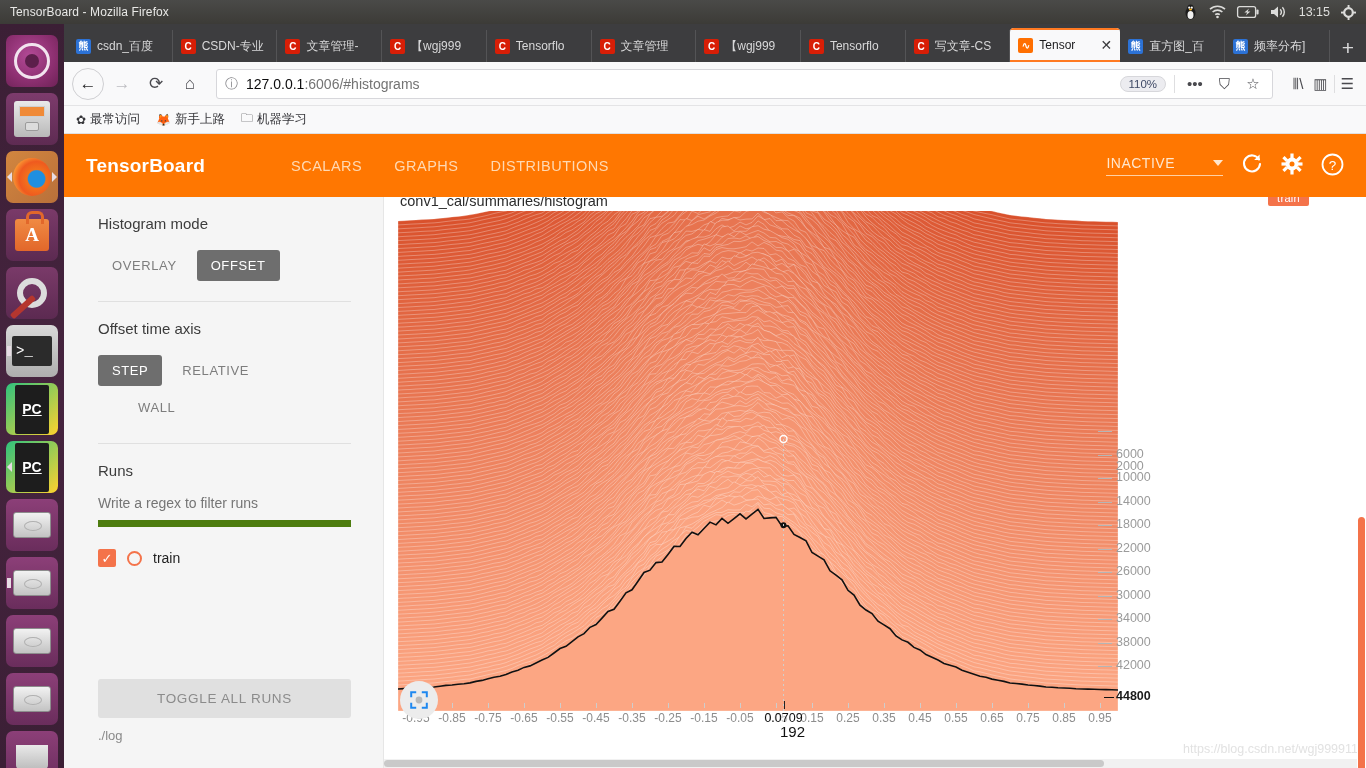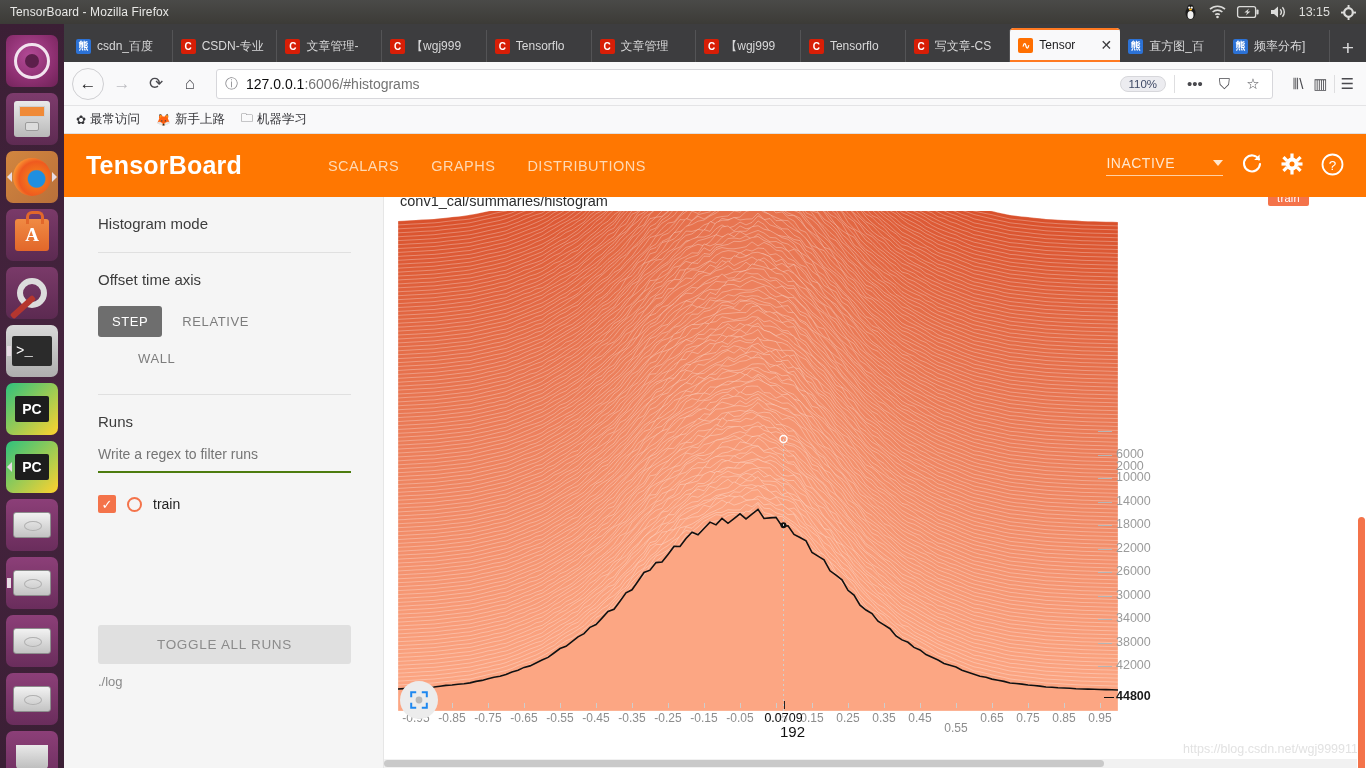--- a/index.html
+++ b/index.html
@@ -53,21 +53,21 @@
   .dock-soft { background: linear-gradient(180deg,#7a3a69,#5c2a51); }
   .dock-soft .bag { width:34px;height:32px;background:linear-gradient(180deg,#f08a43,#e2672a);border-radius:3px;position:relative;
     display:flex;align-items:center;justify-content:center;color:#fff;font-weight:bold;font-size:19px;font-family:"Liberation Serif",serif;}
   .dock-soft .bag:before{content:'';position:absolute;top:-8px;left:11px;width:12px;height:10px;border:3px solid #e2672a;border-bottom:none;border-radius:6px 6px 0 0;}
   .dock-tools { background: linear-gradient(180deg,#7a3a69,#5c2a51); }
   .dock-tools .gear { width:30px;height:30px;border-radius:50%;border:6px solid #dcdcdc;position:relative;}
   .dock-tools .wrench{position:absolute;width:30px;height:6px;background:#b5362e;transform:rotate(-42deg);right:3px;top:20px;border-radius:2px;}
   .dock-term { background: linear-gradient(180deg,#d8d8d8,#aeaeae); }
   .dock-term .scr { width:40px;height:30px;background:#2b2b2b;border-radius:2px;color:#fff;font-family:"Liberation Mono",monospace;font-size:14px;display:flex;align-items:center;padding-left:4px;}
   .dock-pc { background: linear-gradient(135deg,#2ec27e 0%, #ffd22e 100%); }
-  .dock-pc .sq { width:34px;height:26px;background:#1d1d1d;color:#fff;font-weight:bold;font-size:14px;display:flex;align-items:center;justify-content:center;border-radius:2px;font-family:"Liberation Sans",sans-serif;}
+  .dock-pc .sq { width:34px;height:49px;background:#1d1d1d;color:#fff;font-weight:bold;font-size:14px;display:flex;align-items:center;justify-content:center;border-radius:2px;font-family:"Liberation Sans",sans-serif;text-decoration:underline;}
   .dock-disk { background: linear-gradient(180deg,#8c3f78,#6a2d5c); }
   .dock-disk .hd { width:38px;height:26px;border-radius:3px;background:linear-gradient(180deg,#f2f2f2,#c3c3c3);border:1px solid #8d8d8d;position:relative;}
   .dock-disk .hd:after{content:'';position:absolute;width:16px;height:8px;border:1px solid #b0b0b0;border-radius:50%;left:10px;top:8px;}
   .dock-trash { background: linear-gradient(180deg,#8c3f78,#6a2d5c); }
   .dock-trash .tc { width:32px;height:24px;background:linear-gradient(180deg,#e9e9e9,#bdbdbd);border-radius:0 0 4px 4px;}
   .dock-arrow-l, .dock-arrow-r {
     position: absolute; top: 50%; transform: translateY(-50%);
     width: 0; height: 0; border-top: 5px solid transparent; border-bottom: 5px solid transparent;
   }
   .dock-arrow-l { left: 1px; border-right: 5px solid #e7dce4; }
@@ -122,21 +122,21 @@
                gap: 16px; padding: 0 12px; border-bottom: 1px solid #e0e0e2; font-size: 12.5px; color: #36363a; }
   .bm { display: flex; align-items: center; gap: 4px; }
   .bm .bicon { font-size: 12px; }
 
   
   .tb { position: absolute; top: 134px; left: 64px; width: 1302px; height: 634px; background: #fff; }
   .tb-header {
     height: 63px; background: #ff7701; display: flex; align-items: center; padding: 0 22px;
     color: #fff; position: relative;
   }
-  .tb-logo { font-size: 25px; font-weight: bold; letter-spacing: .2px; }
+  .tb-logo { font-size: 19px; font-weight: bold; letter-spacing: .2px; }
   .tb-tabs { display: flex; align-items: center; gap: 0; margin-left: 70px; height: 63px; }
   .tb-tab {
     padding: 0 16px; height: 63px; display: flex; align-items: center;
     font-size: 14.5px; letter-spacing: .5px; color: #ffd9b3;
   }
   .tb-tab.sel { color: #fff; box-shadow: 0 -3px 0 #fff inset; }
   .tb-right { margin-left: auto; display: flex; align-items: center; gap: 18px; }
   .tb-select { display: flex; align-items: center; gap: 38px; border-bottom: 1px solid #ffd0a4;
                padding-bottom: 4px; color: #ffe6cd; font-size: 14px; letter-spacing: .5px; }
   .caret { width:0;height:0;border-left:5px solid transparent;border-right:5px solid transparent;border-top:6px solid #ffe6cd;}
@@ -144,21 +144,21 @@
 
   .tb-body { display: flex; height: 571px; }
   .tb-side { width: 320px; background: #f5f5f5; border-right: 1px solid #e6e6e6; padding: 18px 32px 0 34px; }
   .side-h { font-size: 15px; color: #3c3c3c; margin-bottom: 18px; }
   .btnrow { display: flex; align-items: center; gap: 6px; margin-bottom: 6px; }
   .pbtn { font-size: 13px; letter-spacing: .6px; color: #7d7d7d; padding: 8px 14px; border-radius: 3px; }
   .pbtn.on { background: #6e6e6e; color: #fff; }
   .hr { height: 1px; background: #e0e0e0; margin: 20px 0 18px 0; }
   .wallrow { padding-left: 26px; }
   .regex-input {
-    width: 100%; border: none; border-bottom: 2px solid #4d7c0f; background: transparent;
+    width: 100%; border: none; border-bottom: 7px solid #4d7c0f; background: transparent;
     font-size: 14px; color: #9a9a9a; padding: 4px 0 9px 0; outline: none;
     font-family: "Liberation Sans", sans-serif;
   }
   .runrow { display: flex; align-items: center; gap: 11px; margin-top: 22px; }
   .cbox { width: 18px; height: 18px; background: #f4734a; border-radius: 2px; color: #fff;
           font-size: 13px; display: flex; align-items: center; justify-content: center; }
   .circ { width: 15px; height: 15px; border: 2px solid #f4734a; border-radius: 50%; }
   .runname { font-size: 14px; color: #1f1f1f; }
   .toggle-all {
     margin-top: 112px; width: 100%; background: #e0e0e0; color: #8b8b8b; font-size: 13.5px;
@@ -432,20 +432,24 @@
               <text x="11.5" y="16.6" font-size="13.5" fill="#fff" text-anchor="middle" font-family="Liberation Sans, sans-serif">?</text>
             </svg>
         </span>
       </div>
     </div>
 
     <div class="tb-body">
 
       <div class="tb-side">
         <div class="side-h">Histogram mode</div>
+        <div class="btnrow">
+          <span class="pbtn">OVERLAY</span>
+          <span class="pbtn on">OFFSET</span>
+        </div>
 
         <div class="hr"></div>
 
         <div class="side-h">Offset time axis</div>
         <div class="btnrow">
           <span class="pbtn on">STEP</span>
           <span class="pbtn">RELATIVE</span>
         </div>
         <div class="btnrow wallrow">
           <span class="pbtn">WALL</span>
@@ -658,21 +662,21 @@
                 <div class="xlab" style="left: 378px; top: 2px; color: rgb(200, 200, 200);">0.05</div>
                 <div style="position: absolute; left: 414px; top: -6px; width: 1px; height: 5px; background: rgb(205, 205, 205);"></div>
                 <div class="xlab" style="left: 414px; top: 2px;">0.15</div>
                 <div style="position: absolute; left: 450px; top: -6px; width: 1px; height: 5px; background: rgb(205, 205, 205);"></div>
                 <div class="xlab" style="left: 450px; top: 2px;">0.25</div>
                 <div style="position: absolute; left: 486px; top: -6px; width: 1px; height: 5px; background: rgb(205, 205, 205);"></div>
                 <div class="xlab" style="left: 486px; top: 2px;">0.35</div>
                 <div style="position: absolute; left: 522px; top: -6px; width: 1px; height: 5px; background: rgb(205, 205, 205);"></div>
                 <div class="xlab" style="left: 522px; top: 2px;">0.45</div>
                 <div style="position: absolute; left: 558px; top: -6px; width: 1px; height: 5px; background: rgb(205, 205, 205);"></div>
-                <div class="xlab" style="left: 558px; top: 12px;">0.55</div>
+                <div class="xlab" style="left: 558px; top: 2px;">0.55</div>
                 <div style="position: absolute; left: 594px; top: -6px; width: 1px; height: 5px; background: rgb(205, 205, 205);"></div>
                 <div class="xlab" style="left: 594px; top: 2px;">0.65</div>
                 <div style="position: absolute; left: 630px; top: -6px; width: 1px; height: 5px; background: rgb(205, 205, 205);"></div>
                 <div class="xlab" style="left: 630px; top: 2px;">0.75</div>
                 <div style="position: absolute; left: 666px; top: -6px; width: 1px; height: 5px; background: rgb(205, 205, 205);"></div>
                 <div class="xlab" style="left: 666px; top: 2px;">0.85</div>
                 <div style="position: absolute; left: 702px; top: -6px; width: 1px; height: 5px; background: rgb(205, 205, 205);"></div>
                 <div class="xlab" style="left: 702px; top: 2px;">0.95</div>
                 <div class="xlab bold" style="left: 385.524px; top: 2px;">0.0709</div>
                 <div style="position: absolute; left: 385.524px; top: -8px; width: 1px; height: 8px; background: rgb(34, 34, 34);"></div>

